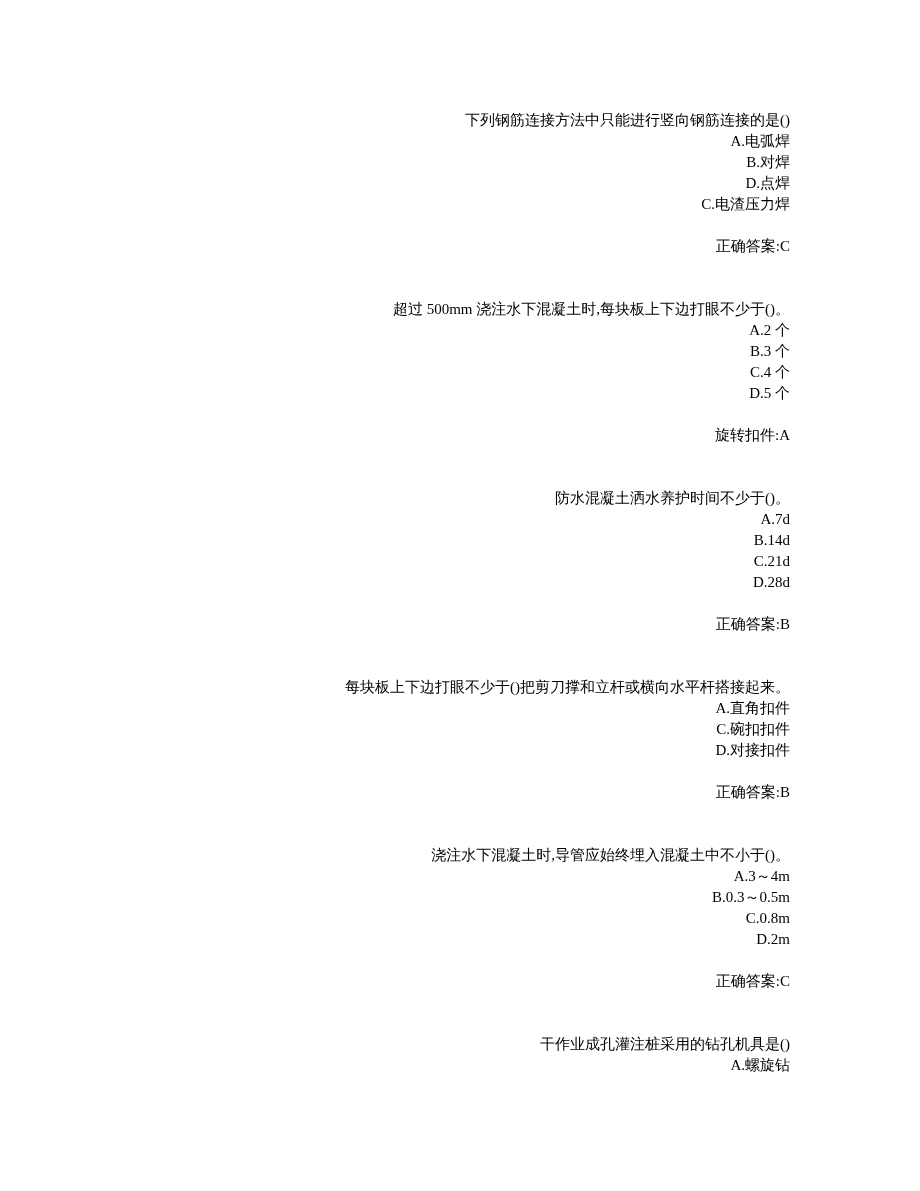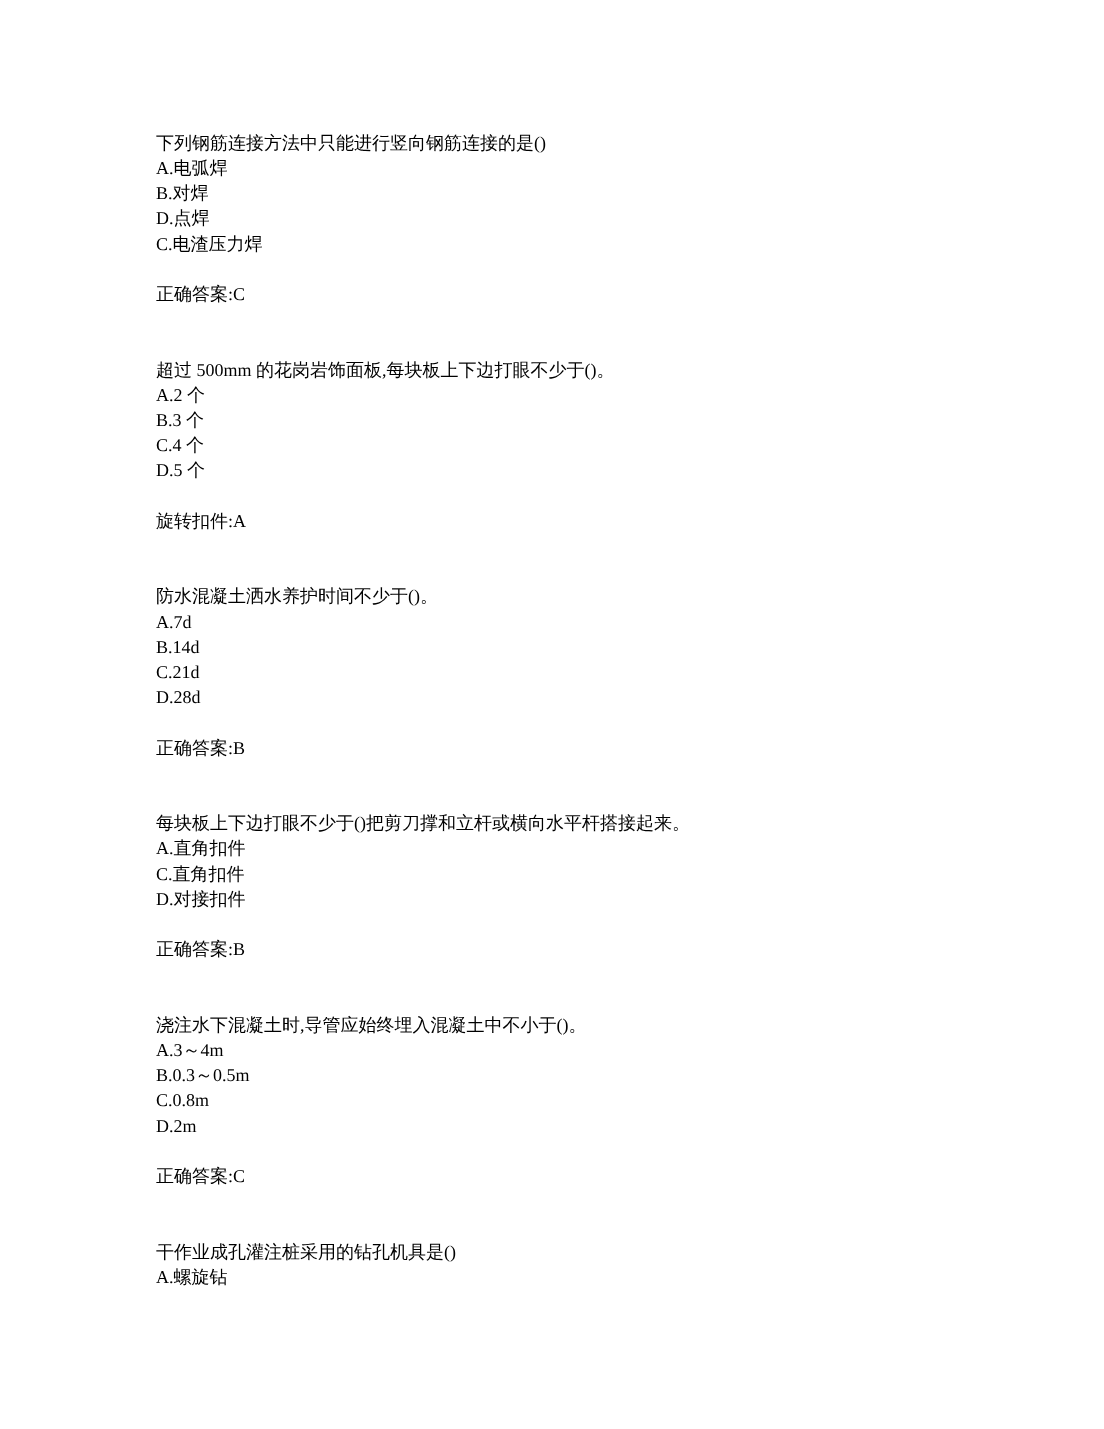--- a/index.html
+++ b/index.html
@@ -12,20 +12,21 @@
       width: 920px;
       min-height: 1191px;
       font-family: "SimSun", "宋体", serif;
       font-size: 15px;
       line-height: 1.4;
       color: #000000;
       padding: 110px 130px 40px 130px;
     }
     .question {
       margin-bottom: 42px;
+      text-align: right;
     }
     .question-text {
       margin-bottom: 0;
     }
     .option {
       display: block;
     }
     .answer {
       margin-top: 21px;
     }
@@ -36,41 +37,41 @@
 <div class="question">
   <div class="question-text">下列钢筋连接方法中只能进行竖向钢筋连接的是()</div>
   <div class="option">A.电弧焊</div>
   <div class="option">B.对焊</div>
   <div class="option">D.点焊</div>
   <div class="option">C.电渣压力焊</div>
   <div class="answer">正确答案:C</div>
 </div>
 
 <div class="question">
-  <div class="question-text">超过 500mm 的花岗岩饰面板,每块板上下边打眼不少于()。</div>
+  <div class="question-text">超过 500mm 浇注水下混凝土时,每块板上下边打眼不少于()。</div>
   <div class="option">A.2 个</div>
   <div class="option">B.3 个</div>
   <div class="option">C.4 个</div>
   <div class="option">D.5 个</div>
   <div class="answer">旋转扣件:A</div>
 </div>
 
 <div class="question">
   <div class="question-text">防水混凝土洒水养护时间不少于()。</div>
   <div class="option">A.7d</div>
   <div class="option">B.14d</div>
   <div class="option">C.21d</div>
   <div class="option">D.28d</div>
   <div class="answer">正确答案:B</div>
 </div>
 
 <div class="question">
   <div class="question-text">每块板上下边打眼不少于()把剪刀撑和立杆或横向水平杆搭接起来。</div>
   <div class="option">A.直角扣件</div>
-  <div class="option">C.直角扣件</div>
+  <div class="option">C.碗扣扣件</div>
   <div class="option">D.对接扣件</div>
   <div class="answer">正确答案:B</div>
 </div>
 
 <div class="question">
   <div class="question-text">浇注水下混凝土时,导管应始终埋入混凝土中不小于()。</div>
   <div class="option">A.3～4m</div>
   <div class="option">B.0.3～0.5m</div>
   <div class="option">C.0.8m</div>
   <div class="option">D.2m</div>

